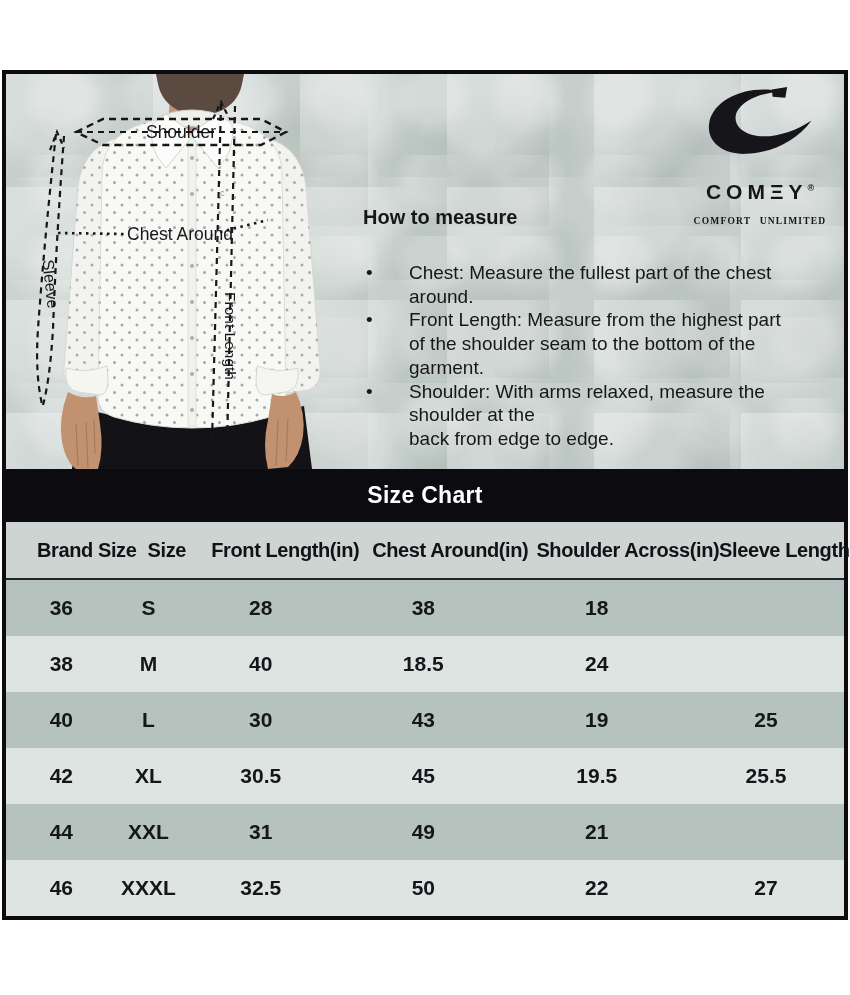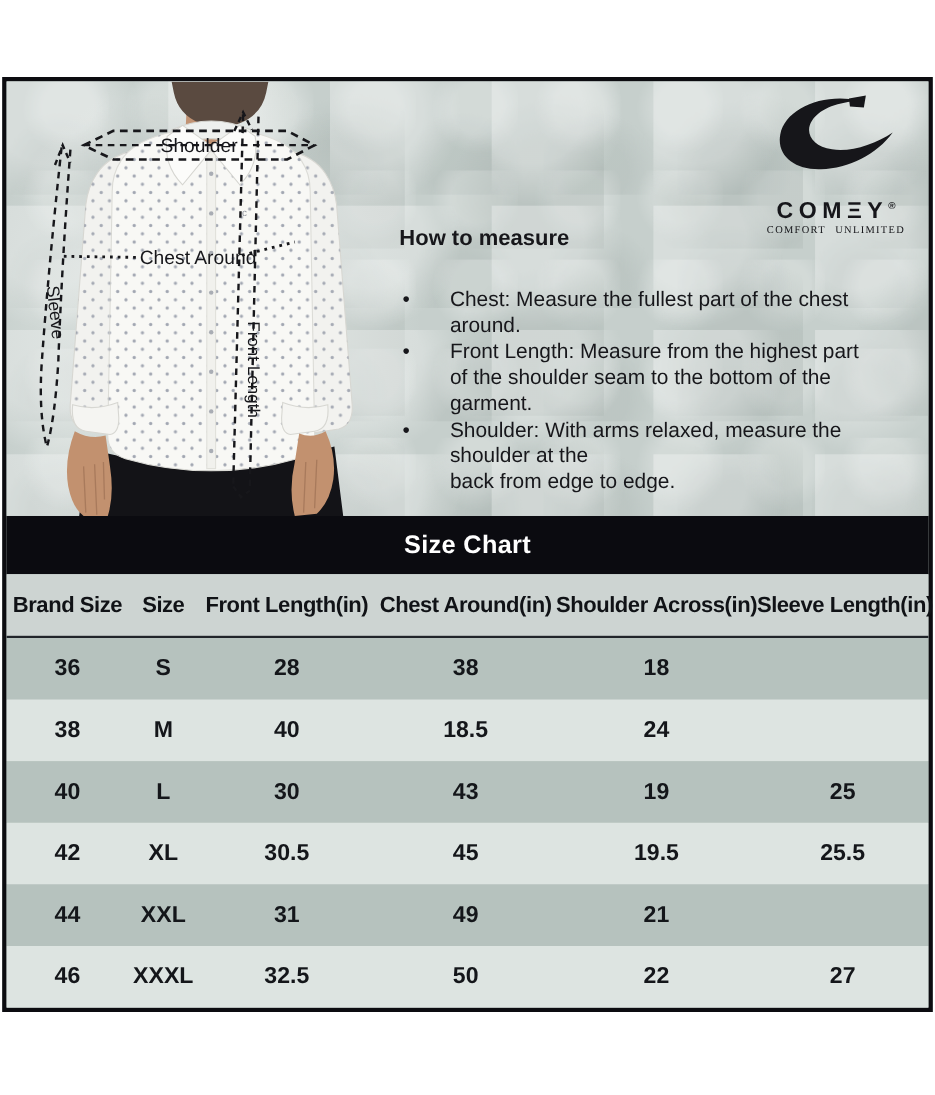--- a/index.html
+++ b/index.html
@@ -18,37 +18,37 @@
       radial-gradient(circle at 60% 30%, rgba(255,255,255,0.22) 0 30%, rgba(255,255,255,0) 52%),
       radial-gradient(circle at 40% 80%, rgba(146,158,154,0.18) 0 26%, rgba(146,158,154,0) 50%);
     background-size:100% 100%,147px 113px,181px 152px,93px 81px,122px 103px;
   }
   .man-svg{position:absolute;left:0;top:0;}
 
   .logo{position:absolute;top:12px;right:14px;width:140px;text-align:center;color:#16161a;}
   .logo svg{display:block;margin:0 auto;}
   .logo-word{font-weight:bold;font-size:21px;letter-spacing:5px;margin-top:18px;white-space:nowrap;}
   .logo-word .reg{font-size:9px;vertical-align:super;letter-spacing:0;}
-  .logo-tag{font-family:"Liberation Serif","DejaVu Serif",serif;font-weight:normal;font-size:9.5px;letter-spacing:1.2px;word-spacing:5px;margin-top:1px;white-space:nowrap;}
+  .logo-tag{font-family:"Liberation Serif","DejaVu Serif",serif;font-weight:bold;font-size:9.5px;letter-spacing:1.2px;word-spacing:5px;margin-top:12px;white-space:nowrap;}
 
   .howto{position:absolute;left:357px;top:132px;width:476px;color:#17171b;}
   .howto-title{font-weight:bold;font-size:20px;margin-bottom:32px;}
   .bullet{display:flex;font-size:19px;line-height:23.7px;}
   .bullet .dot{width:43px;flex:0 0 43px;padding-left:3px;}
   .bullet .btext{white-space:pre-line;width:430px;}
 
   
   .banner{height:53px;background:#0b0b10;color:#ffffff;display:flex;align-items:center;justify-content:center;
           font-weight:bold;font-size:23px;letter-spacing:0.3px;}
 
   
   .table{width:100%;}
   .trow,.thead{display:grid;grid-template-columns:13.2% 7.6% 19.2% 19.6% 21.8% 18.6%;height:56px;align-items:center;}
   .thead{background:#cdd4d2;border-bottom:2px solid #20242a;}
-  .th{font-weight:bold;font-size:20px;letter-spacing:-0.4px;color:#101216;text-align:center;white-space:nowrap;}
+  .th{font-weight:bold;font-size:20px;letter-spacing:-0.4px;color:#101216;text-align:center;white-space:nowrap;padding-left:31px;}
   .td{font-weight:bold;font-size:21px;color:#14161a;text-align:center;}
   .row-dark{background:#b6c2be;}
   .row-light{background:#dde4e1;}
 </style>
 </head>
 <body>
 
 <div class="canvas">
   <div class="frame">
 

